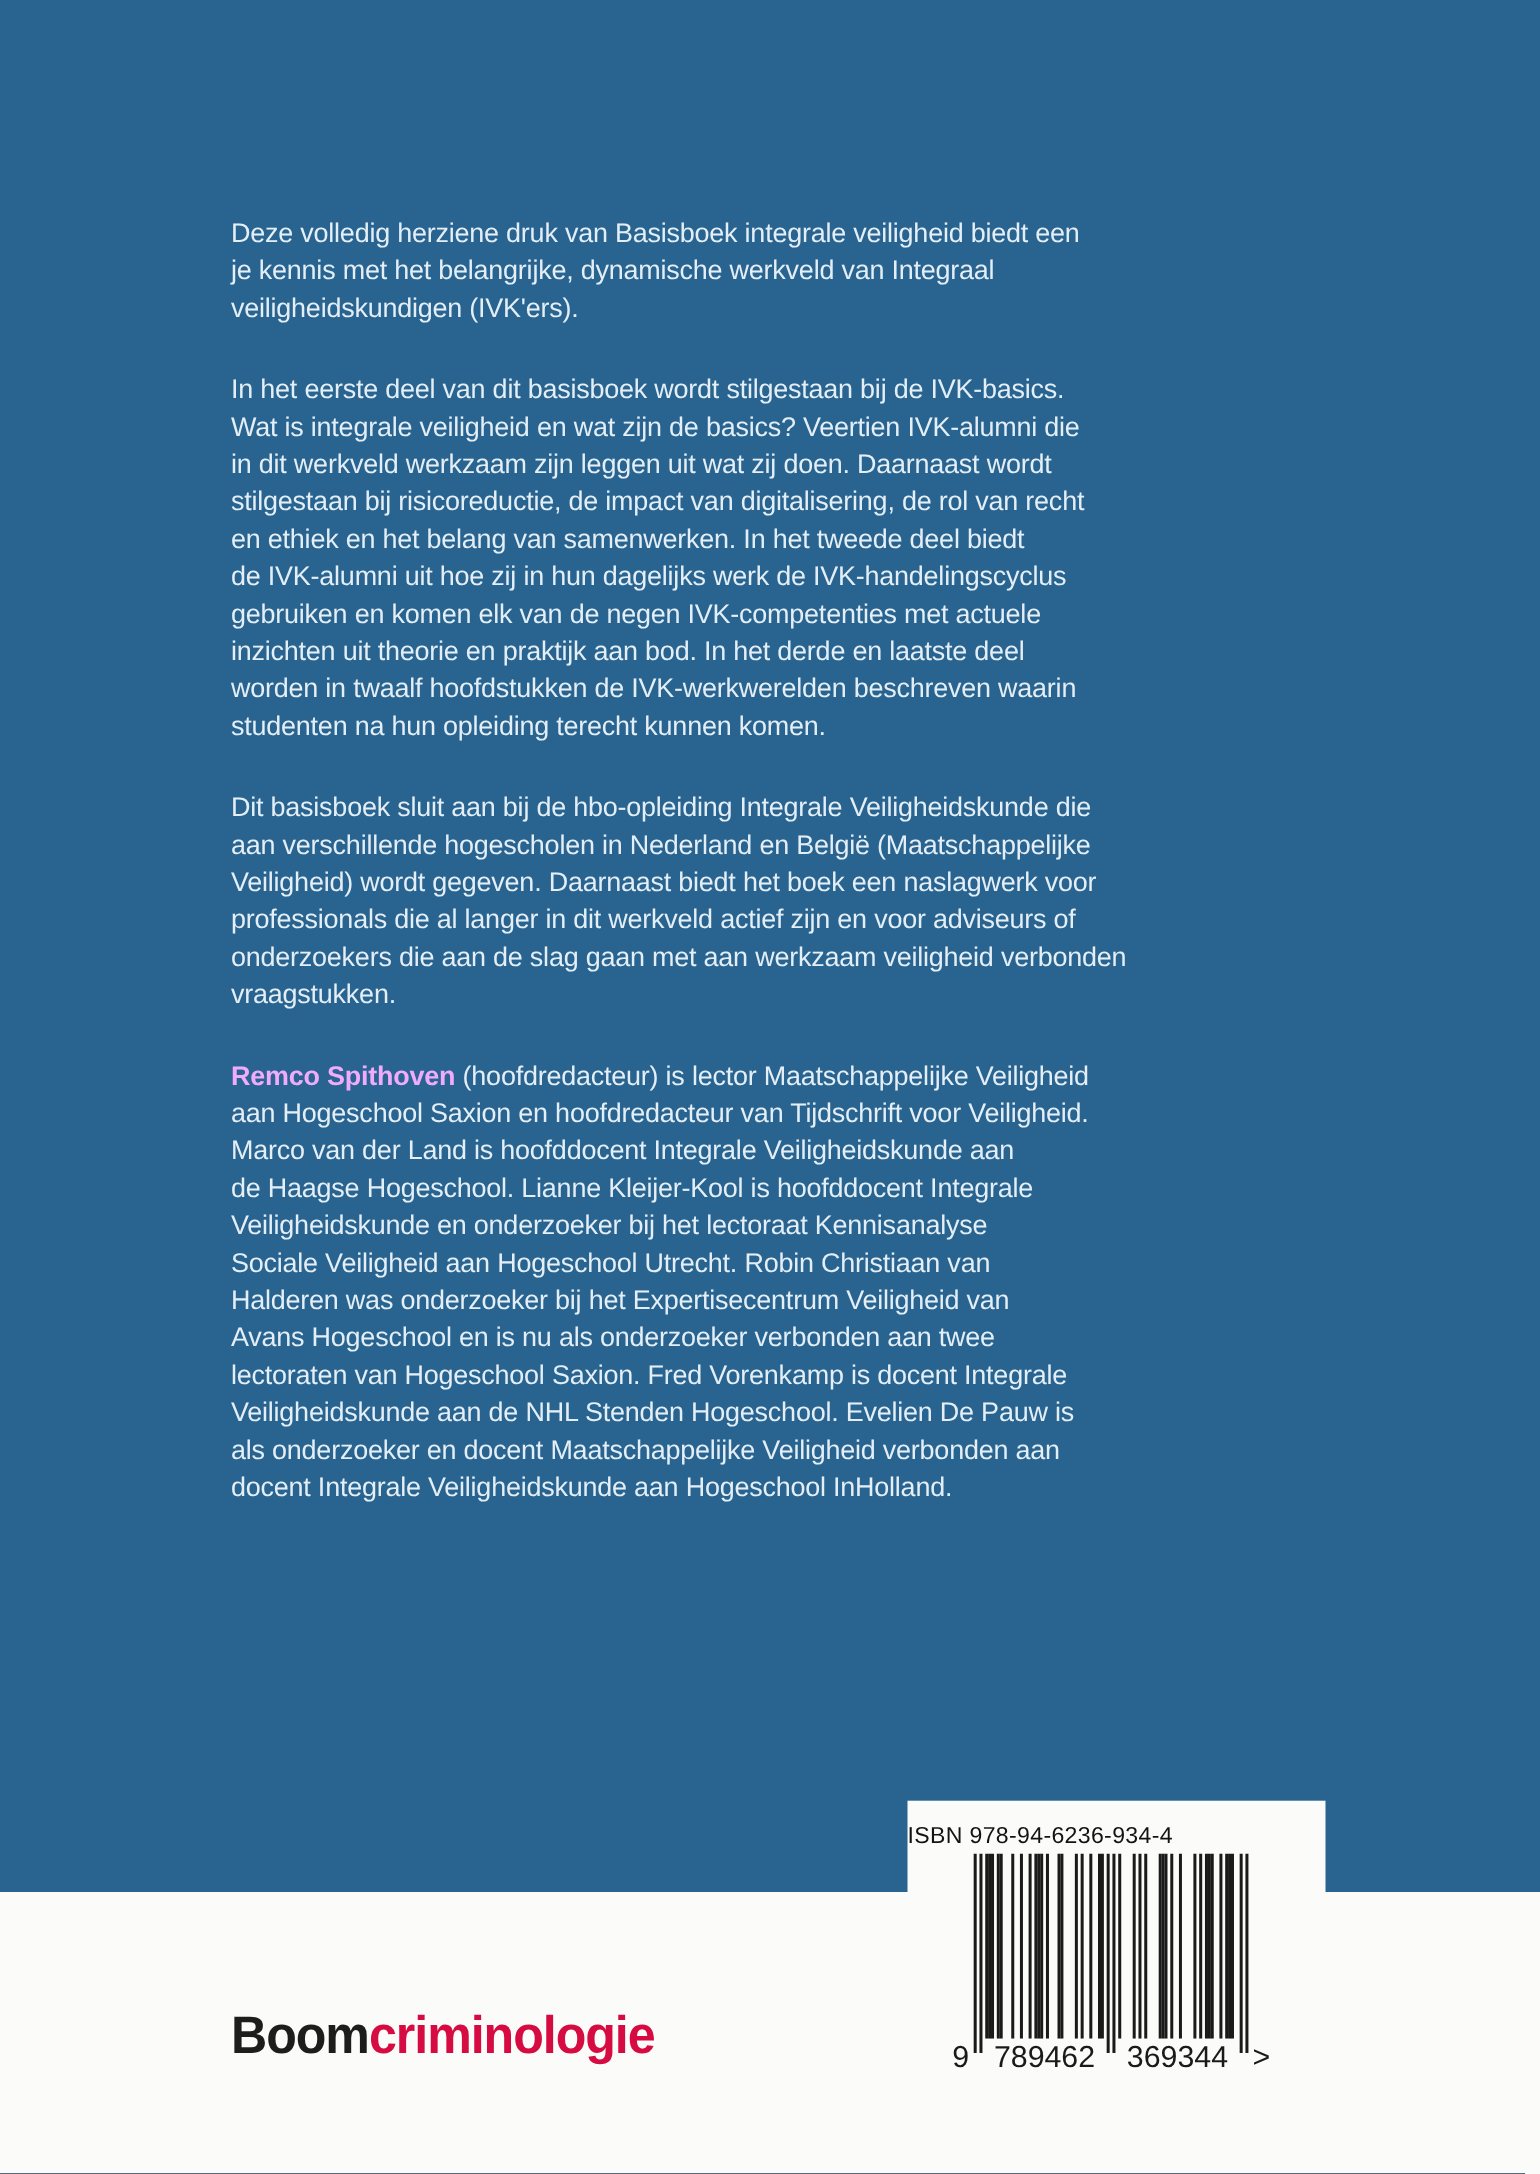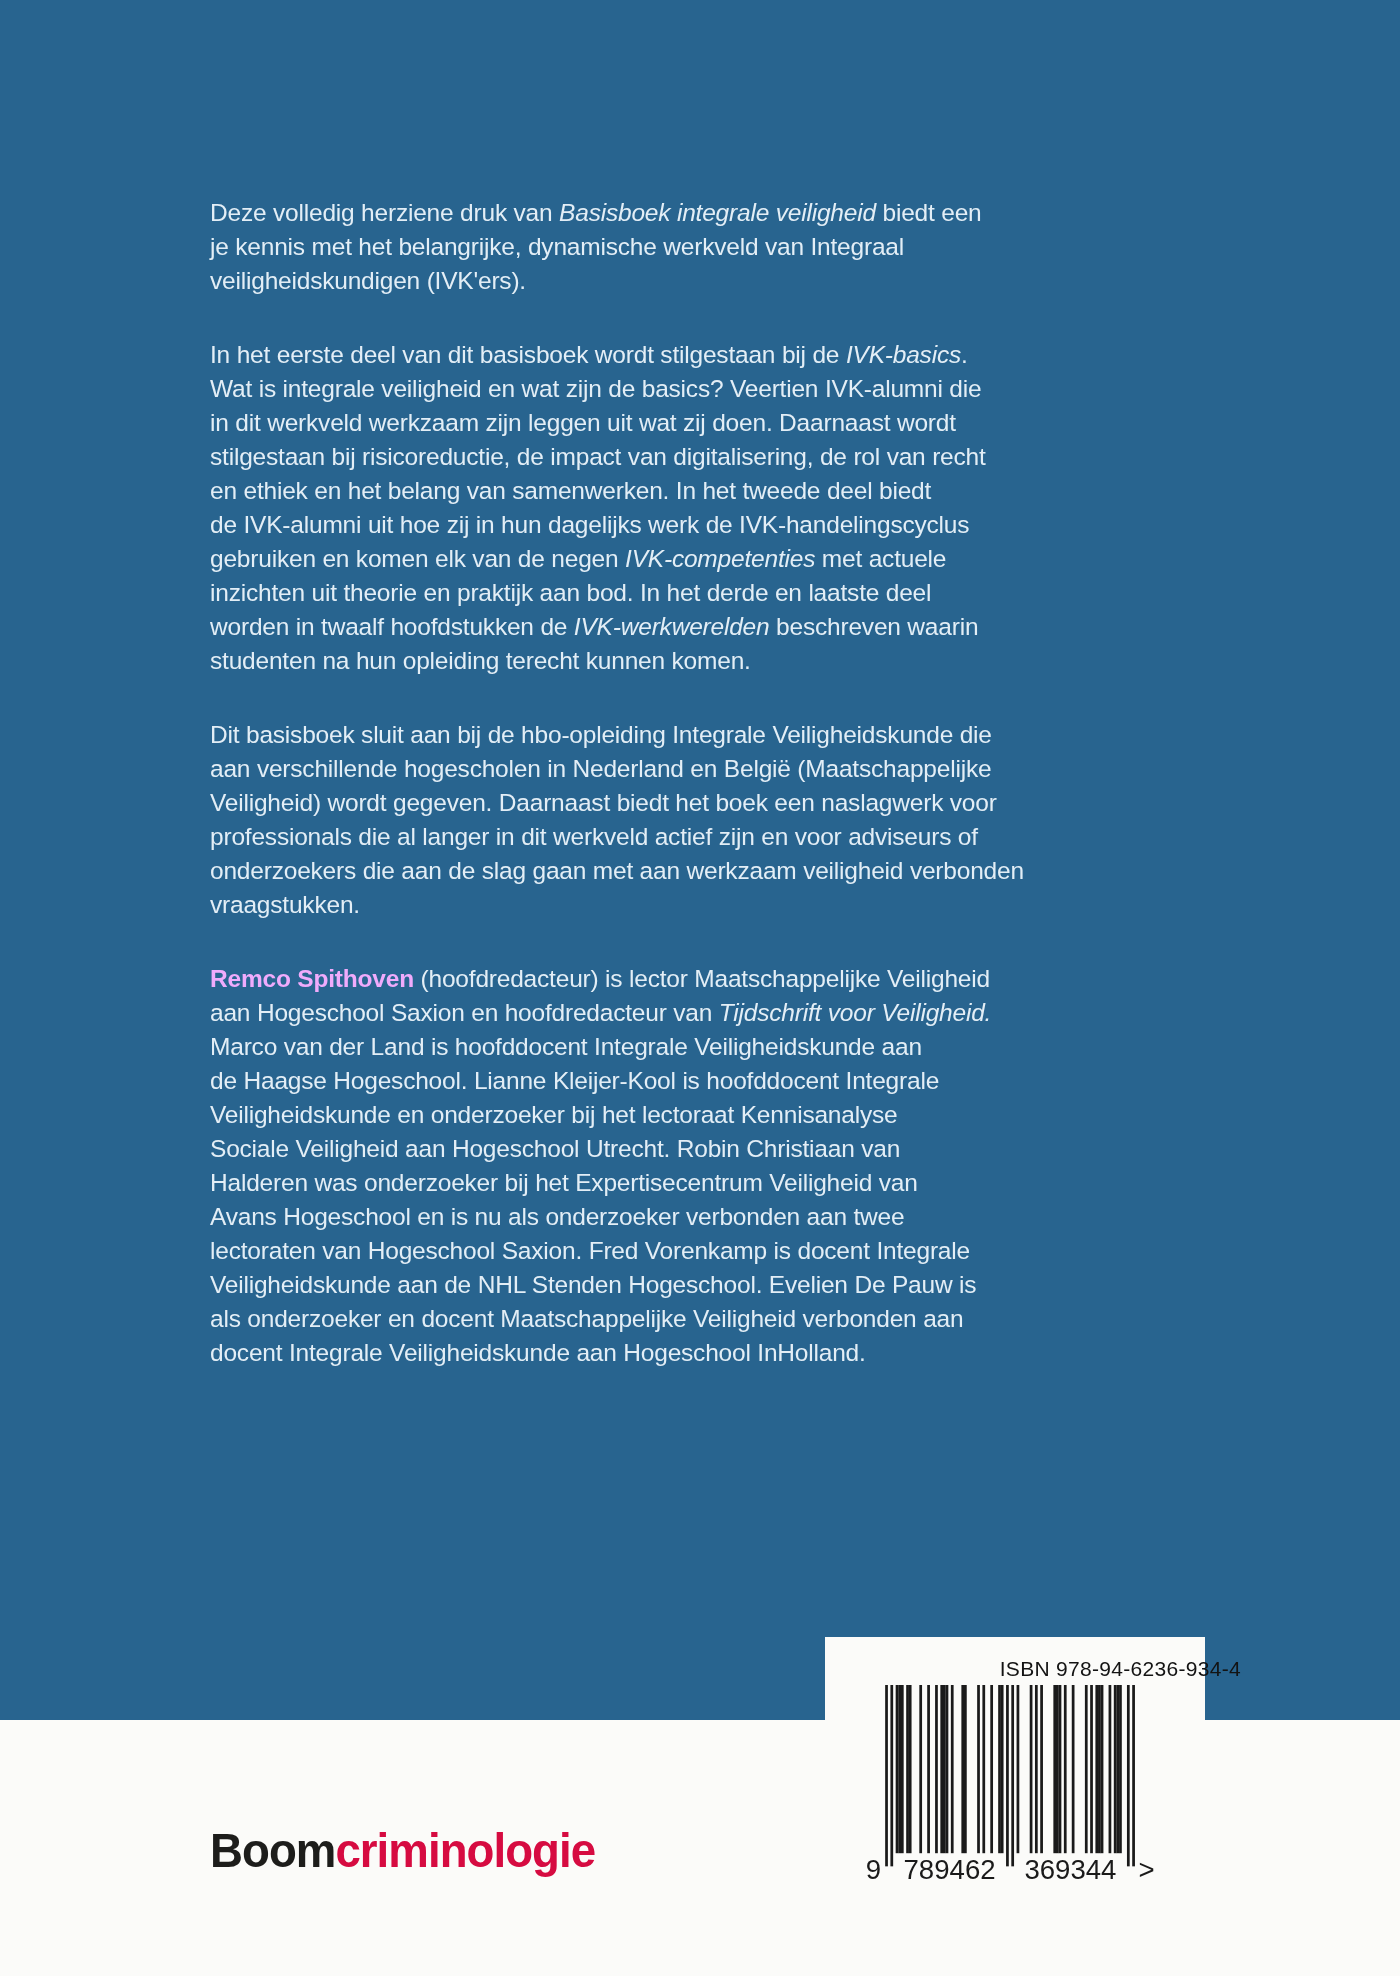--- a/index.html
+++ b/index.html
@@ -7,34 +7,34 @@
     position:relative; width:1400px; height:1976px; overflow:hidden;
     background:#28648f;
     font-family:"Liberation Sans", sans-serif;
   }
   .text-block {
     position:absolute; left:210px; top:196px; width:990px;
     color:#e3eef6; font-size:24.5px; letter-spacing:-0.2px;
   }
   .para { margin-bottom:40px; }
   .tline { height:34px; line-height:34px; white-space:nowrap; }
-  .it { font-style:italic; }
+  .it { }
   .bd { font-weight:bold; color:#f0abfc; }
 
   .bottom-strip {
     position:absolute; left:0; top:1720px; width:1400px; height:256px;
     background:#fbfbf9;
   }
   .barcode-box {
     position:absolute; left:825px; top:1637px; width:380px; height:300px;
     background:#fbfbf9;
   }
   .isbn-label {
     position:absolute; top:20px; left:0; width:100%;
-    text-align:right; font-size:21px; color:#131313; letter-spacing:0.3px;padding-left:36px;
+    text-align:left; font-size:21px; color:#131313; letter-spacing:0.3px;
   }
   .bars-svg { position:absolute; left:36px; top:48px; }
 
   .logo {
     position:absolute; left:210px; top:1827px;
     font-size:48px; font-weight:bold; letter-spacing:-1px; line-height:1;
     transform:scaleX(0.95); transform-origin:left top;
     white-space:nowrap;
   }
 </style>

